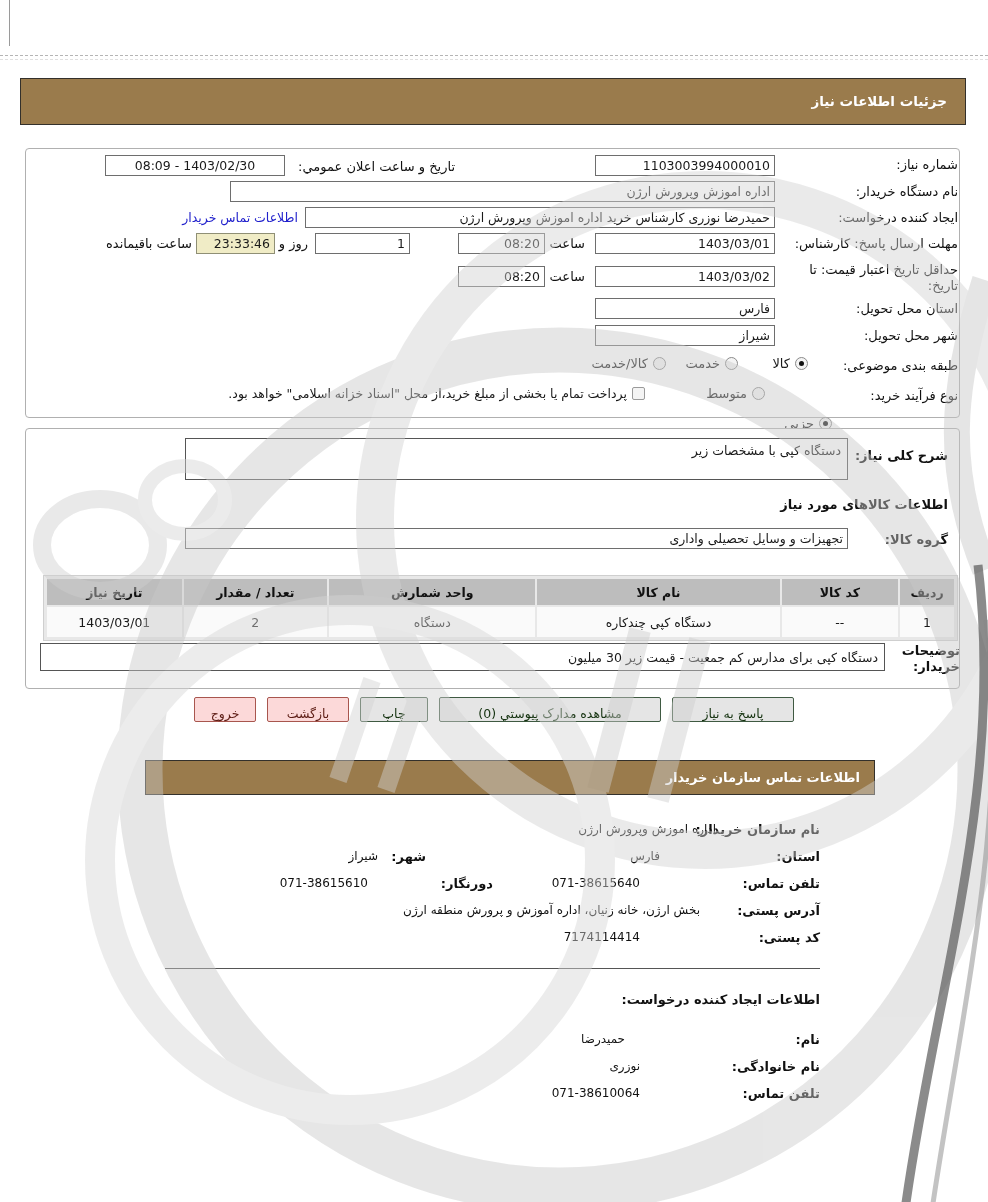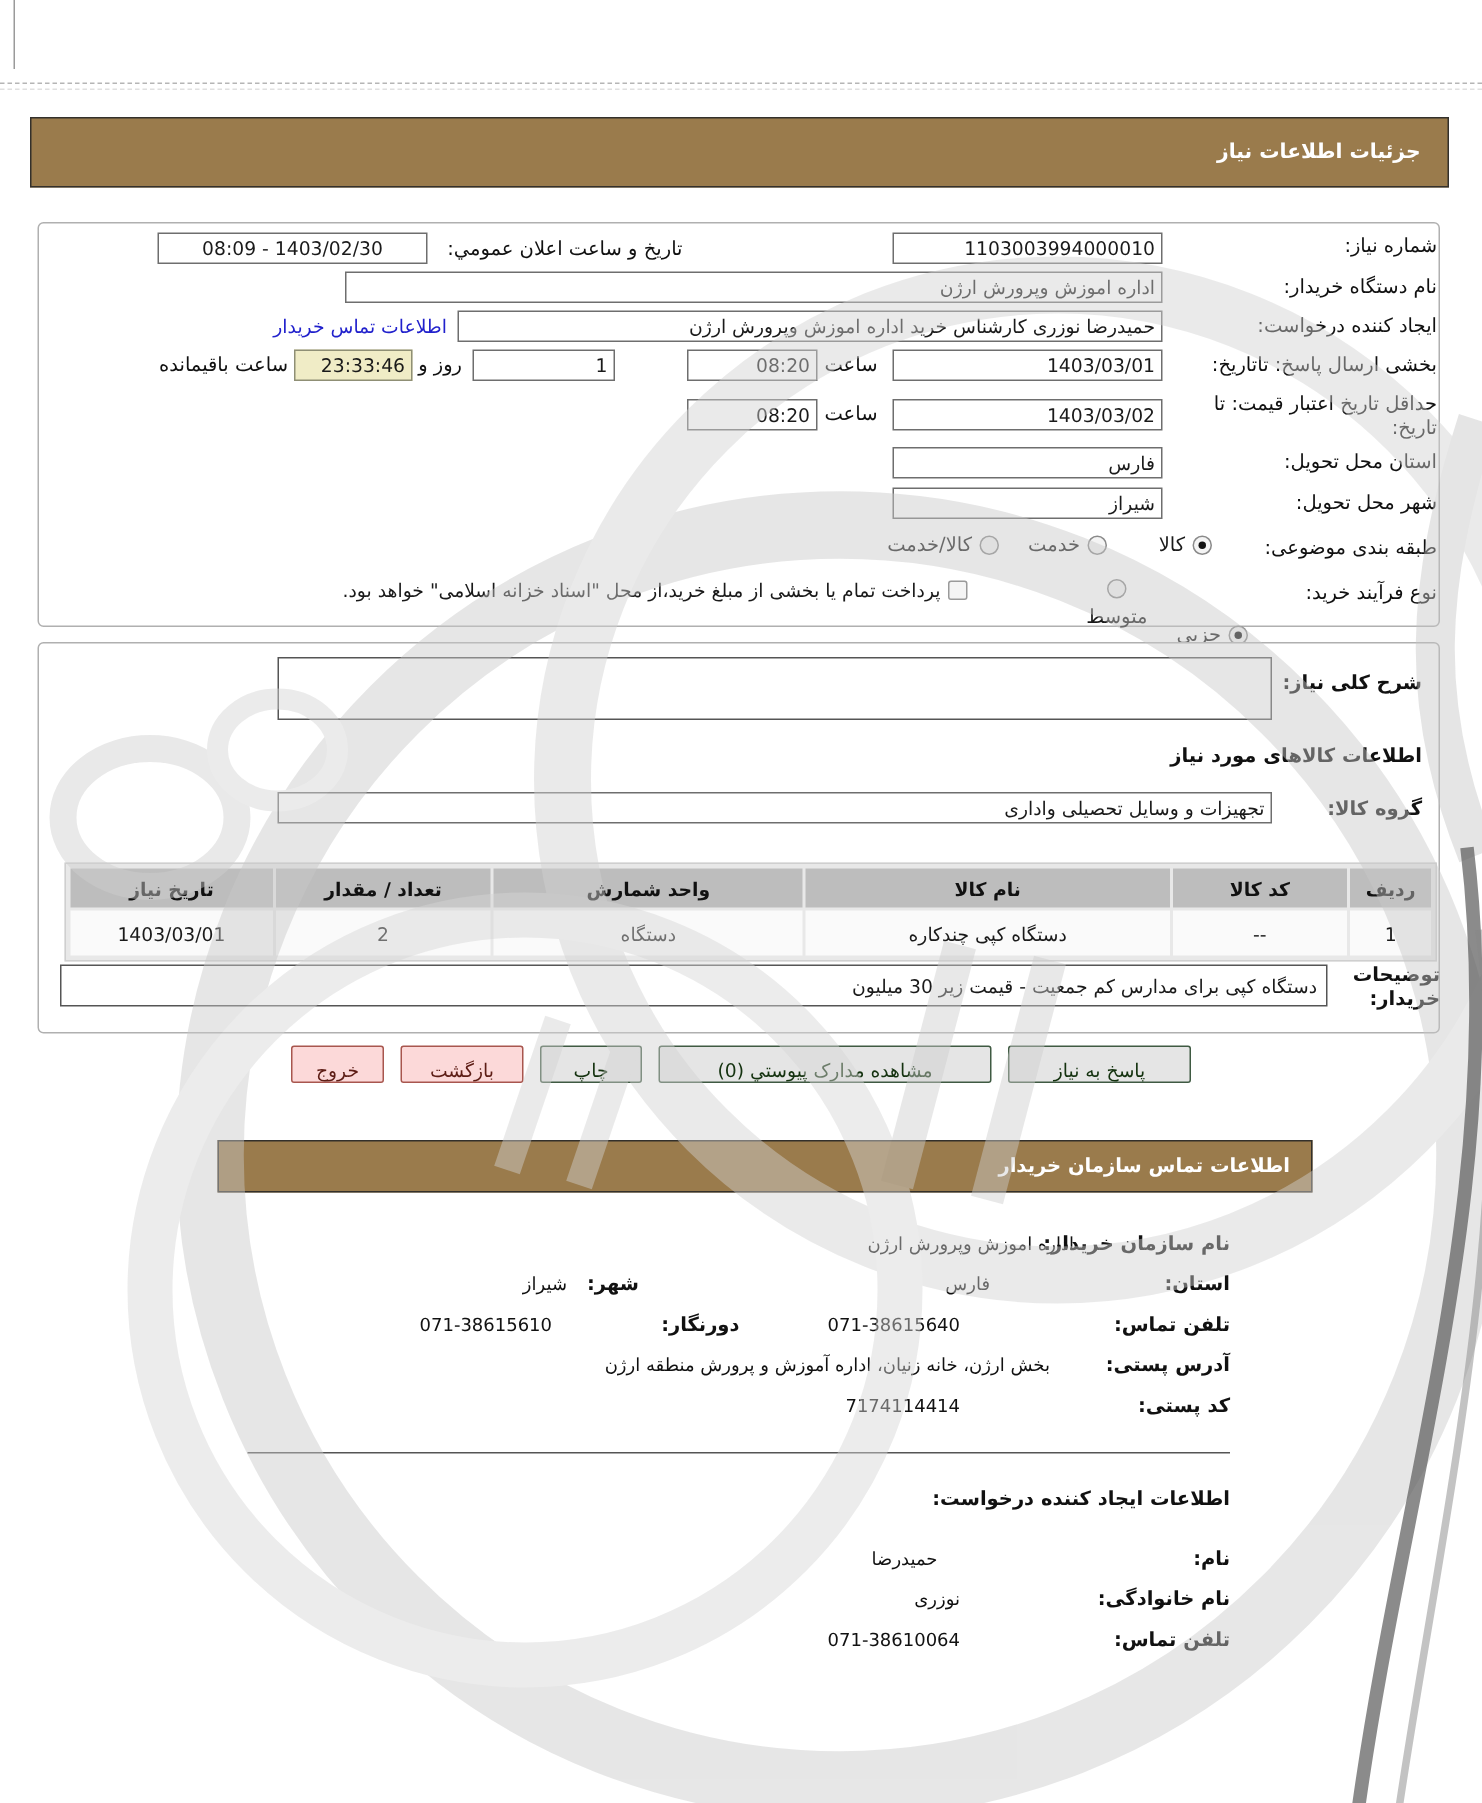--- a/index.html
+++ b/index.html
@@ -78,21 +78,21 @@
     <div class="abs lbl" style="top:159px; right:533px;">تاریخ و ساعت اعلان عمومي:</div>
     <div class="abs ibox ltr" style="top:155px; right:703px; width:180px; text-align:center;">08:09 - 1403/02/30</div>
 
     <div class="abs lbl" style="top:184px; right:30px;">نام دستگاه خریدار:</div>
     <div class="abs ibox" style="top:181px; right:213px; width:545px;">اداره اموزش وپرورش ارژن</div>
 
     <div class="abs lbl" style="top:210px; right:30px;">ایجاد کننده درخواست:</div>
     <div class="abs ibox" style="top:207px; right:213px; width:470px;">حمیدرضا نوزری کارشناس خرید اداره اموزش وپرورش ارژن</div>
     <div class="abs link" style="top:210px; right:690px;">اطلاعات تماس خریدار</div>
 
-    <div class="abs lbl" style="top:236px; right:30px;">بخشی ارسال پاسخ: تاتاریخ:</div>
+    <div class="abs lbl" style="top:236px; right:30px;">مهلت ارسال پاسخ: کارشناس:</div>
     <div class="abs ibox" style="top:233px; right:213px; width:180px;">1403/03/01</div>
     <div class="abs lbl" style="top:236px; right:403px;">ساعت</div>
     <div class="abs ibox" style="top:233px; right:443px; width:87px;">08:20</div>
     <div class="abs ibox" style="top:233px; right:578px; width:95px;">1</div>
     <div class="abs lbl" style="top:236px; right:680px;">روز و</div>
     <div class="abs ibox tan" style="top:233px; right:713px; width:79px; ">23:33:46</div>
     <div class="abs lbl" style="top:236px; right:796px;">ساعت باقیمانده</div>
 
     <div class="abs lbl" style="top:262px; right:30px; width:178px; line-height:16px;">حداقل تاریخ اعتبار قیمت: تا تاریخ:</div>
     <div class="abs ibox" style="top:266px; right:213px; width:180px;">1403/03/02</div>
@@ -116,33 +116,34 @@
     <span class="abs radio-item" style="top:356px; right:322px;">
       <span class="radio"></span>
       <span>کالا/خدمت</span>
     </span>
 
     <div class="abs lbl" style="top:388px; right:30px;">نوع فرآیند خرید:</div>
     <span class="abs radio-item" style="top:386px; right:156px;margin-top:30px;">
       <span class="radio on"></span>
       <span>جزیي</span>
     </span>
-    <span class="abs radio-item" style="top:386px; right:223px;flex-direction:column;">
+    <span class="abs radio-item" style="top:386px; right:223px;">
       <span class="radio"></span>
       <span>متوسط</span>
     </span>
     <span class="abs radio-item" style="top:386px; right:343px;">
       <span class="chk"></span>
       <span style="font-size:12.5px;">پرداخت تمام یا بخشی از مبلغ خرید،از محل "اسناد خزانه اسلامی" خواهد بود.</span>
     </span>
 
     <div class="abs panel panel-2"></div>
 
     <div class="abs blbl" style="top:448px; right:40px;">شرح کلی نیاز:</div>
     <div class="abs tarea" style="top:438px; right:140px; width:663px; height:42px;">
+      <div>دستگاه کپی با مشخصات زیر</div>
     </div>
 
     <div class="abs blbl" style="top:497px; right:40px;">اطلاعات کالاهای مورد نیاز</div>
 
     <div class="abs blbl" style="top:532px; right:40px;">گروه کالا:</div>
     <div class="abs ibox" style="top:528px; right:140px; width:663px;">تجهیزات و وسایل تحصیلی واداری</div>
 
     <div class="abs t-wrap">
       <table class="gtable">
         <thead>

